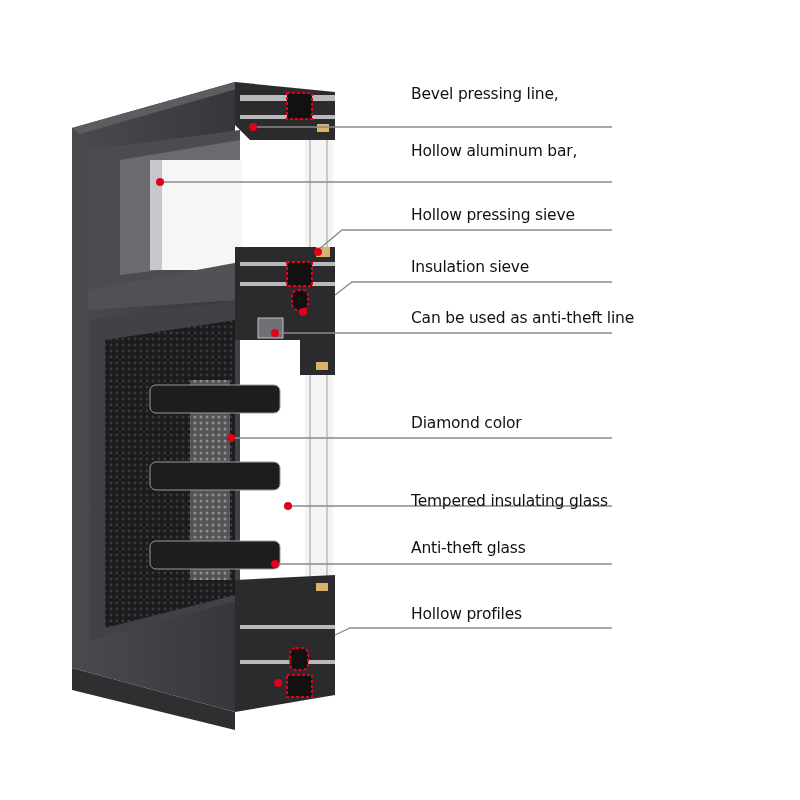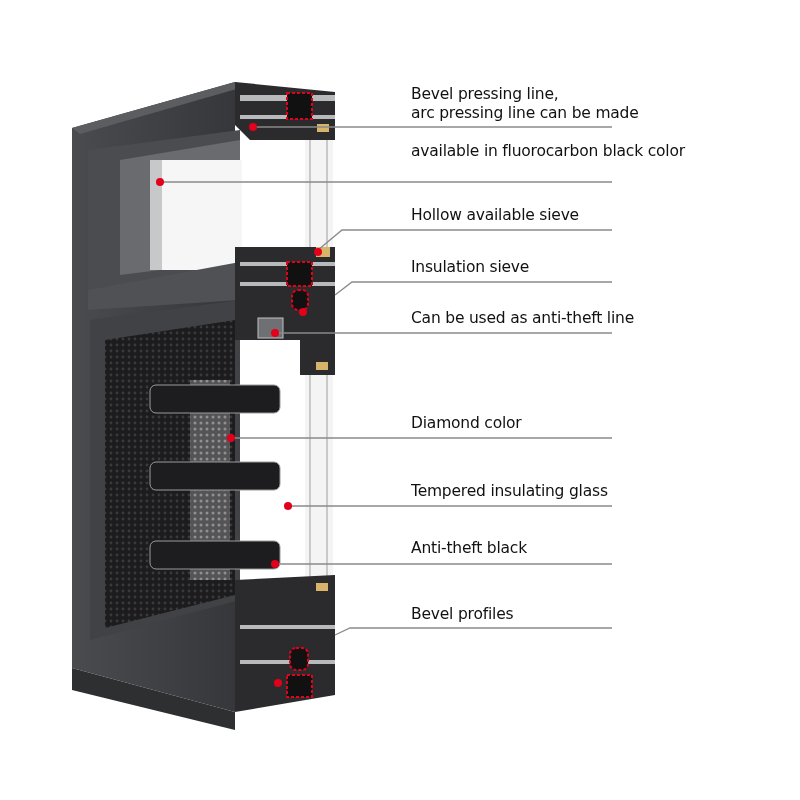--- a/index.html
+++ b/index.html
@@ -109,38 +109,37 @@
     <circle cx="275" cy="333" r="4"></circle>
     <circle cx="231" cy="438" r="4"></circle>
     <circle cx="288" cy="506" r="4"></circle>
     <circle cx="275" cy="564" r="4"></circle>
     <circle cx="278" cy="683" r="4"></circle>
   </g>
 </svg>
 
 <div class="label" style="top:85px">
   <span>Bevel pressing line,</span>
-  <span>arc pressing line can be made</span>
 </div>
 <div class="label" style="top:142px">
-  <span>available in fluorocarbon black color</span>
+  <span>Hollow aluminum bar,</span>
 </div>
 <div class="label" style="top:206px">
-  <span>Hollow available sieve</span>
+  <span>Hollow pressing sieve</span>
 </div>
 <div class="label" style="top:258px">
   <span>Insulation sieve</span>
 </div>
 <div class="label" style="top:309px">
   <span>Can be used as anti-theft line</span>
 </div>
 <div class="label" style="top:414px">
   <span>Diamond color</span>
 </div>
-<div class="label" style="top:482px">
+<div class="label" style="top:492px">
   <span>Tempered insulating glass</span>
 </div>
 <div class="label" style="top:539px">
-  <span>Anti-theft black</span>
+  <span>Anti-theft glass</span>
 </div>
 <div class="label" style="top:605px">
-  <span>Bevel profiles</span>
+  <span>Hollow profiles</span>
 </div>
 
 </body></html>

